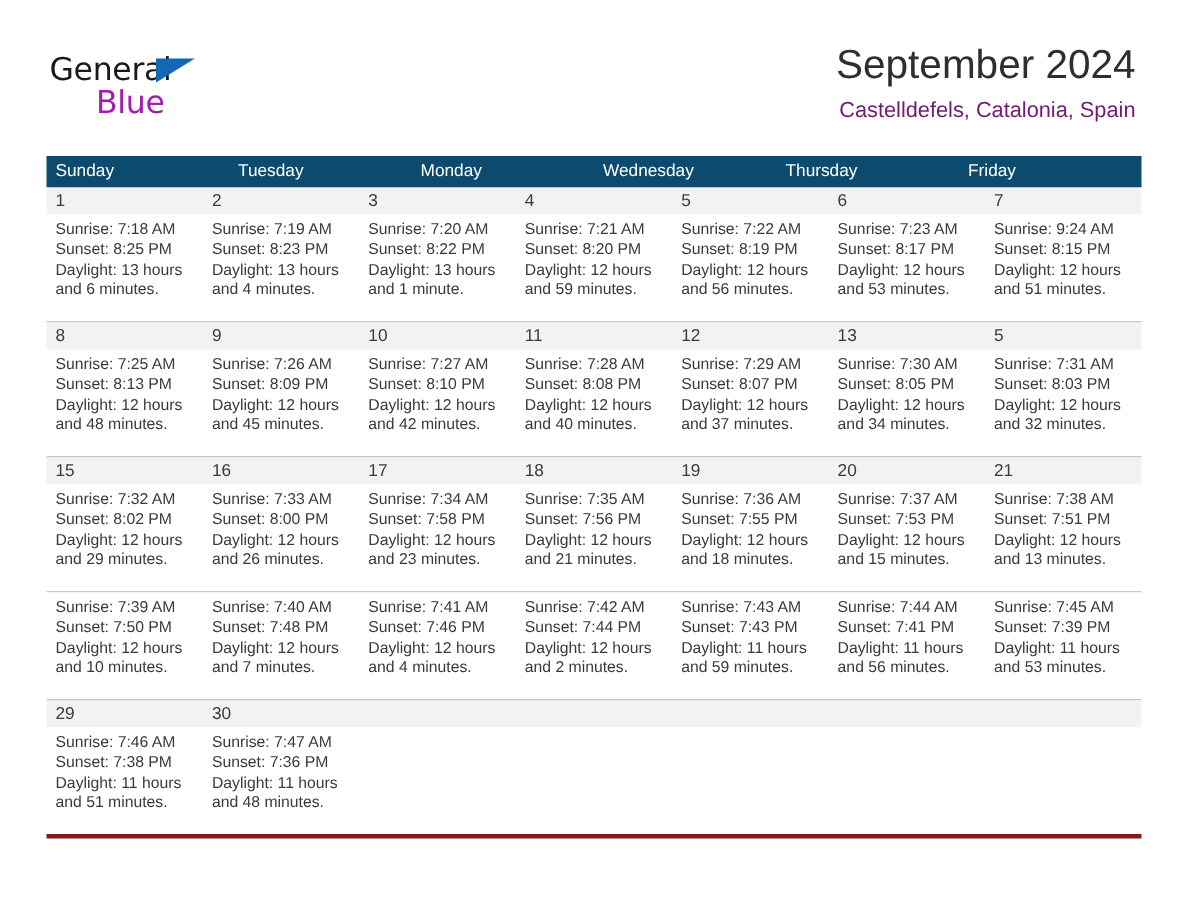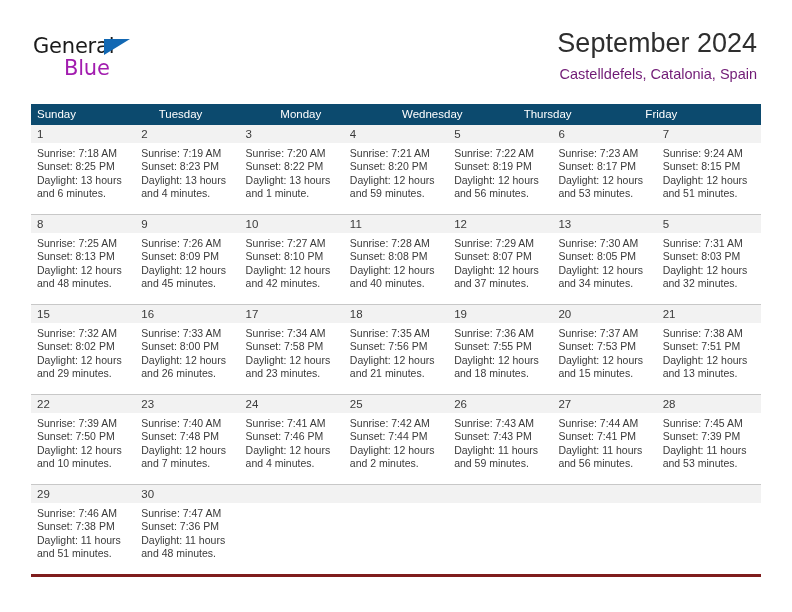--- a/index.html
+++ b/index.html
@@ -337,29 +337,20 @@
         <div class="body-cell">
           <div class="line">Sunrise: 7:38 AM</div>
           <div class="line">Sunset: 7:51 PM</div>
           <div class="line">Daylight: 12 hours</div>
           <div class="line">and 13 minutes.</div>
         </div>
       </div>
     </div>
 
     <div class="week">
-      <div class="week-numbers">
-        <div class="num-cell">22</div>
-        <div class="num-cell">23</div>
-        <div class="num-cell">24</div>
-        <div class="num-cell">25</div>
-        <div class="num-cell">26</div>
-        <div class="num-cell">27</div>
-        <div class="num-cell">28</div>
-      </div>
       <div class="week-body">
         <div class="body-cell">
           <div class="line">Sunrise: 7:39 AM</div>
           <div class="line">Sunset: 7:50 PM</div>
           <div class="line">Daylight: 12 hours</div>
           <div class="line">and 10 minutes.</div>
         </div>
         <div class="body-cell">
           <div class="line">Sunrise: 7:40 AM</div>
           <div class="line">Sunset: 7:48 PM</div>

